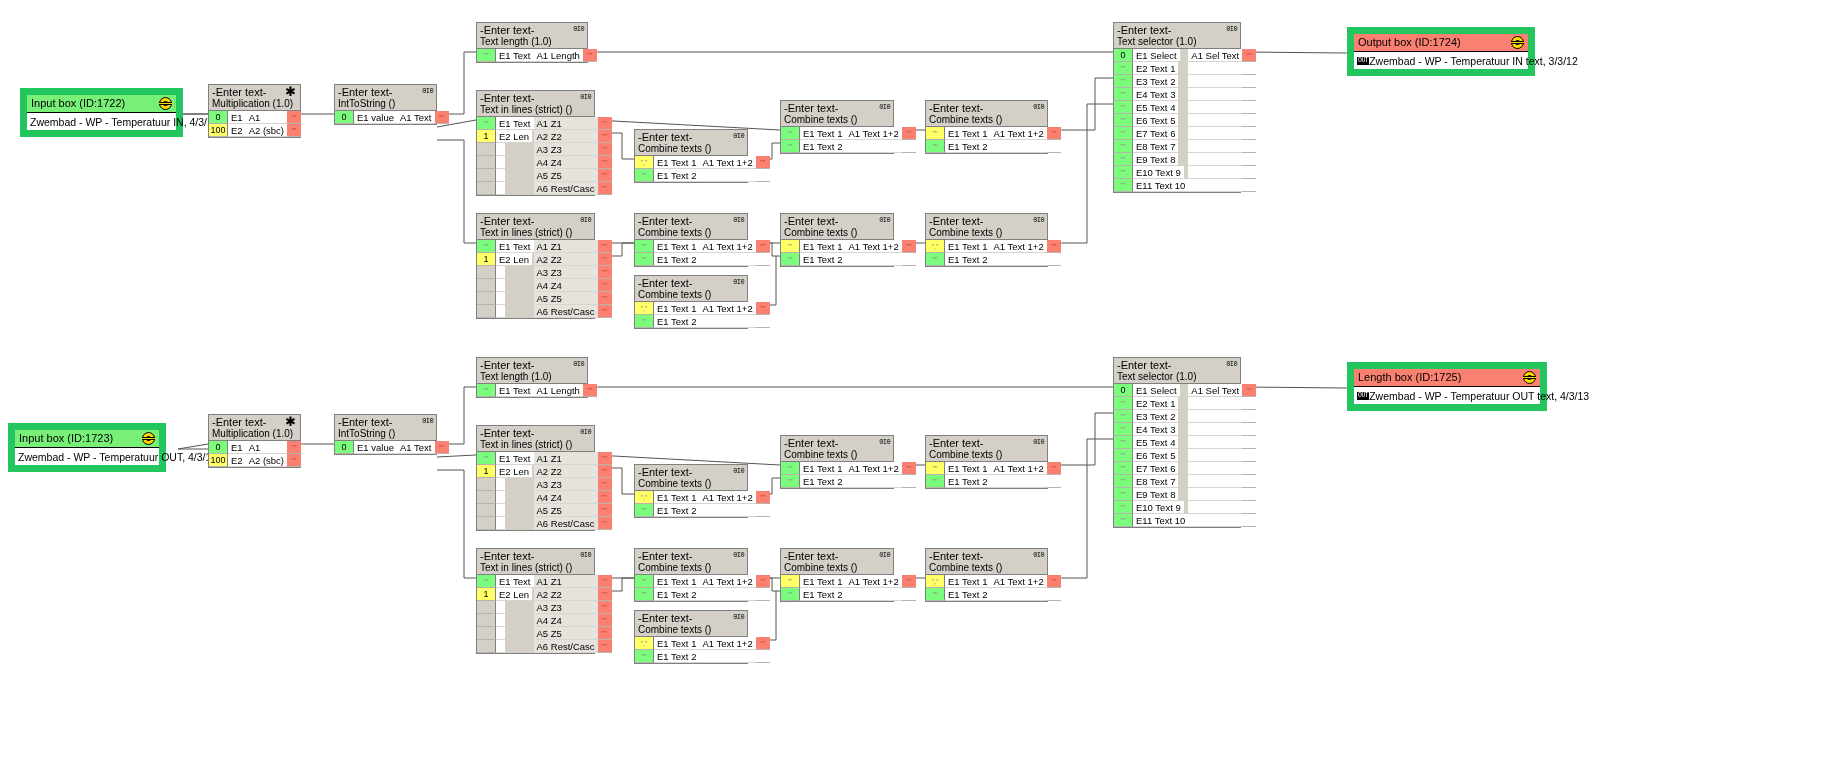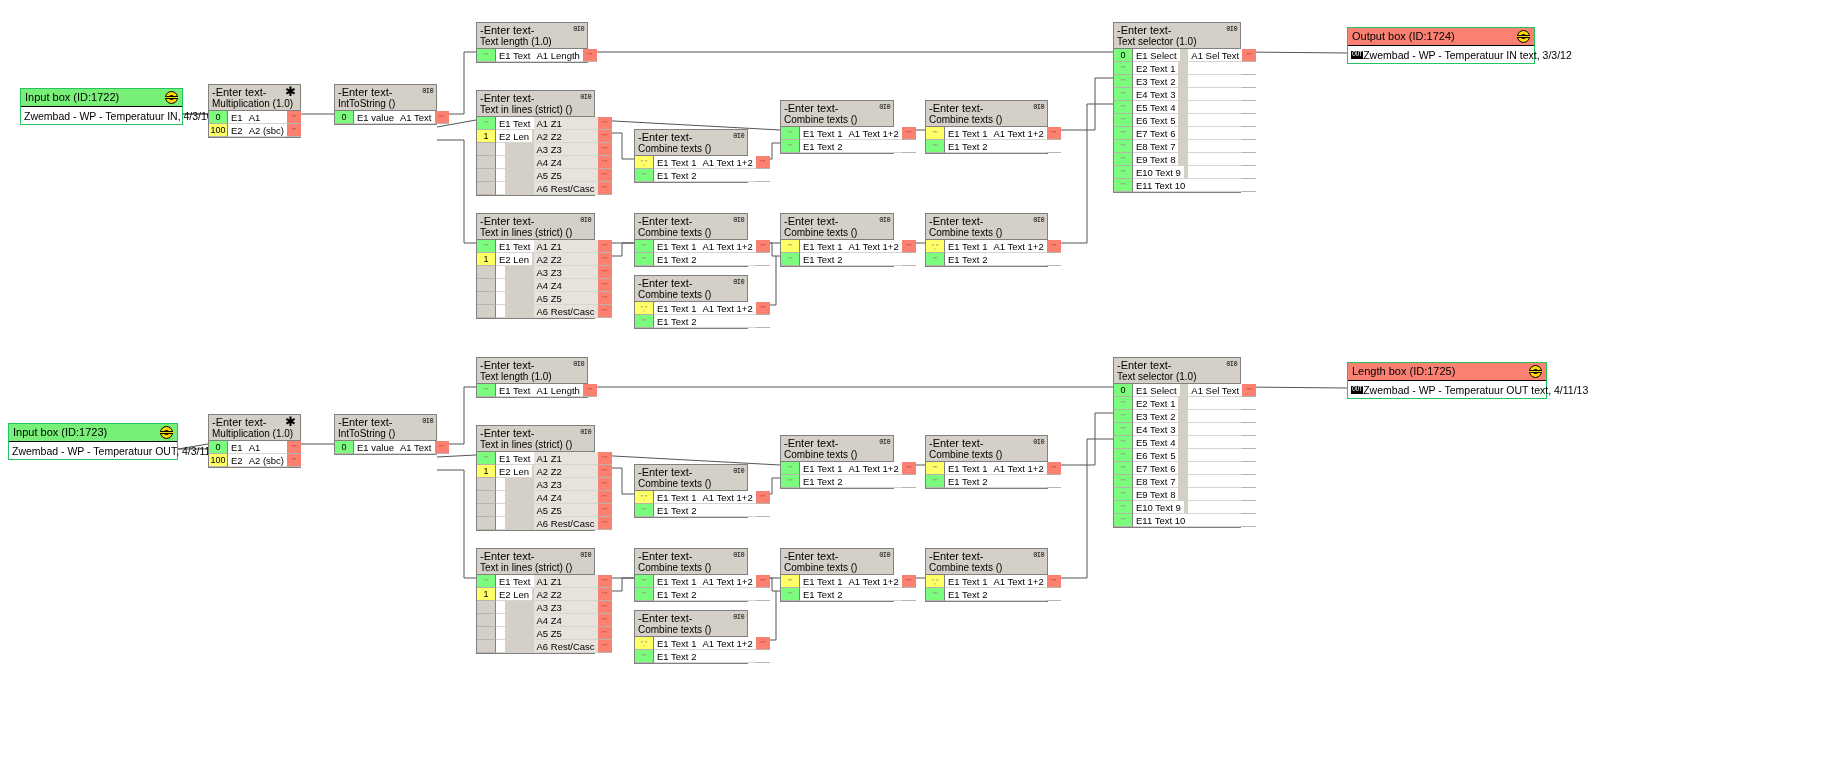--- a/index.html
+++ b/index.html
@@ -12,21 +12,21 @@
     width:1826px;
     height:777px;
     background:#ffffff;
     overflow:hidden;
   }
 
   
   .blk{position:absolute;box-sizing:border-box;}
 
   
-  .iobox{border:1px solid #22c55e;background:#7f1d1d;}
+  .iobox{border:7px solid #22c55e;background:#7f1d1d;}
   .iobox .iohead{
     display:flex;align-items:center;justify-content:space-between;
     height:17px;padding:0 4px;font-size:11px;color:#000;
     border-bottom:1px solid #000;line-height:17px;white-space:nowrap;
   }
   .iobox.green .iohead{background:#78f078;justify-content:space-between;}
   .iobox.red   .iohead{background:#fa8072;}
   .iobox .iobody{
     display:flex;align-items:center;height:17px;background:#fff;
     font-size:10.5px;color:#000;padding:0 3px;white-space:nowrap;
@@ -650,38 +650,38 @@
               <div class="out" style="flex: 1 1 0%;">&nbsp;</div>
               <div class="pinR" style="background: rgb(255, 255, 255); border-left: 0px;"></div>
             </div>
             <div class="row">
               <div class="out" style="flex: 1 1 0%;">&nbsp;</div>
               <div class="pinR" style="background: rgb(255, 255, 255); border-left: 0px;"></div>
             </div>
           </div>
         </div>
       </div>
-      <div class="blk iobox green" style="left: 8px; top: 423px; width: 170px;">
+      <div class="blk iobox green" style="left: 8px; top: 423px; width: 158px;">
         <div class="iohead">
           <span>Input box (ID:1723)</span>
           <span class="gear"></span>
         </div>
         <div class="iobody">
           <span class="lbl">Zwembad - WP - Temperatuur OUT, 4/3/11</span>
           <span class="pinbadge">IN</span>
         </div>
       </div>
       <div class="blk iobox red" style="left: 1347px; top: 362px; width: 200px;">
         <div class="iohead">
           <span>Length box (ID:1725)</span>
           <span class="gear"></span>
         </div>
         <div class="iobody">
           <span class="pinbadge">OUT</span>
-          <span class="lbl">Zwembad - WP - Temperatuur OUT text, 4/11/13</span>
+          <span class="lbl">Zwembad - WP - Temperatuur OUT text, 4/3/13</span>
         </div>
       </div>
       <div class="blk fb" style="left: 208px; top: 414px; width: 93px;">
         <div class="hd">
           <div class="t1">-Enter text-</div>
           <div class="t2">Multiplication (1.0)</div>
           <div class="star">✱</div>
         </div>
         <div class="rows">
           <div class="col">

